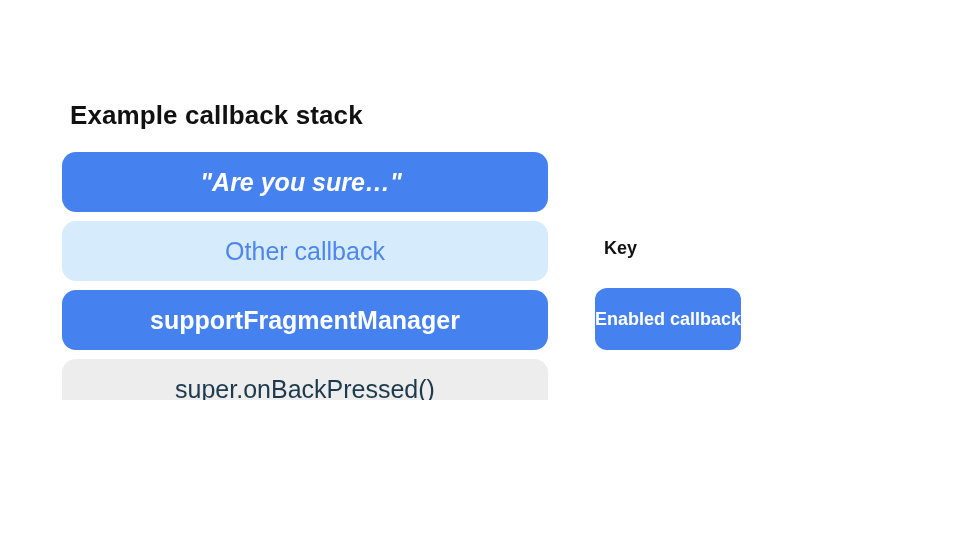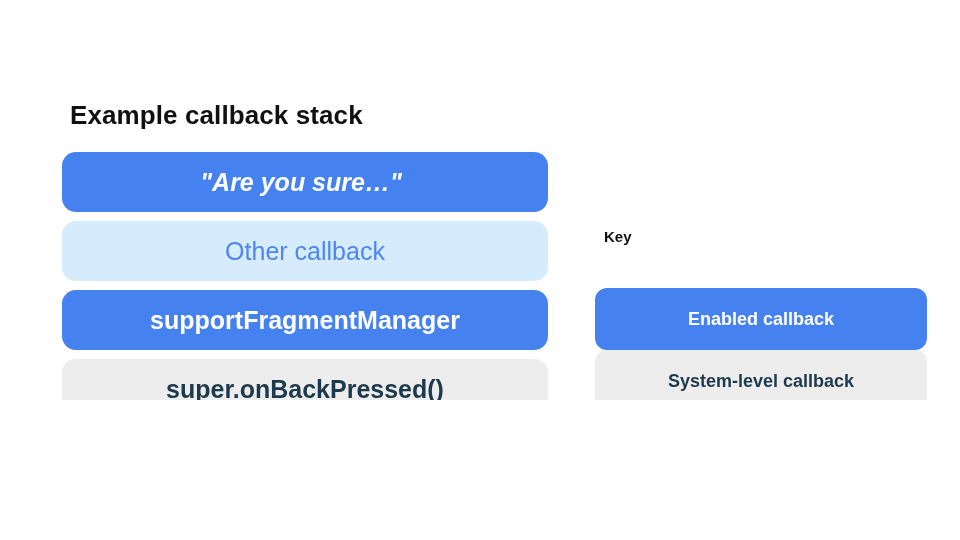--- a/index.html
+++ b/index.html
@@ -38,32 +38,31 @@
     border-radius: 14px;
     display: flex;
     align-items: center;
     justify-content: center;
     font-size: 25px;
     box-sizing: border-box;
   }
   .key-heading {
     position: absolute;
     left: 604px;
-    top: 228px;
-    font-size: 15px;
+    top: 238px;
+    font-size: 18px;
     font-weight: 600;
     color: var(--heading, #111);
   }
   .key-col {
     position: absolute;
     left: 595px;
     top: 288px;
     width: 332px;
     display: flex;
-    flex-direction: column;
     gap: 0;
   }
   .key-col .cb-box {
     height: 62px;
     border-radius: 12px;
     display: flex;
     align-items: center;
     justify-content: center;
     font-size: 18px;
     box-sizing: border-box;
@@ -74,21 +73,21 @@
     font-weight: 700;
   }
   .cb-box.disabled {
     background: var(--disabled_bg, #d6ecfc);
     color: var(--disabled_text, #4d86ee);
     font-weight: 400;
   }
   .cb-box.system {
     background: var(--system_bg, #ededed);
     color: var(--system_text, #1d3a4c);
-    font-weight: 700;
+    font-weight: 400;
   }
   .italic-part {
     font-style: italic;
     font-weight: 700;
     margin-right: 8px;
   }
 </style>
 </head>
 <body>
 
@@ -102,16 +101,15 @@
     </div>
     <div class="cb-box disabled">Other callback</div>
     <div class="cb-box enabled">supportFragmentManager</div>
     <div class="cb-box system">super.onBackPressed()</div>
   </div>
 
   <div class="key-heading">Key</div>
 
   <div class="key-col">
     <div class="cb-box enabled">Enabled callback</div>
-    <div class="cb-box system">System-level callback</div>
   </div>
 
 </div>
 
 </body></html>

